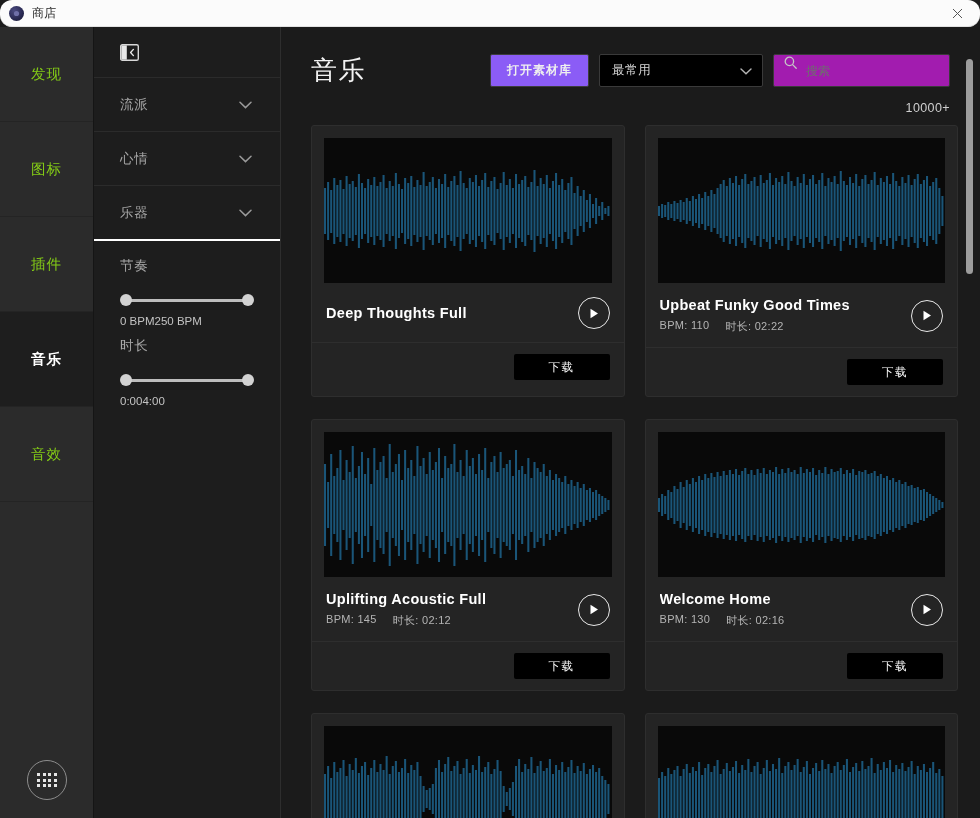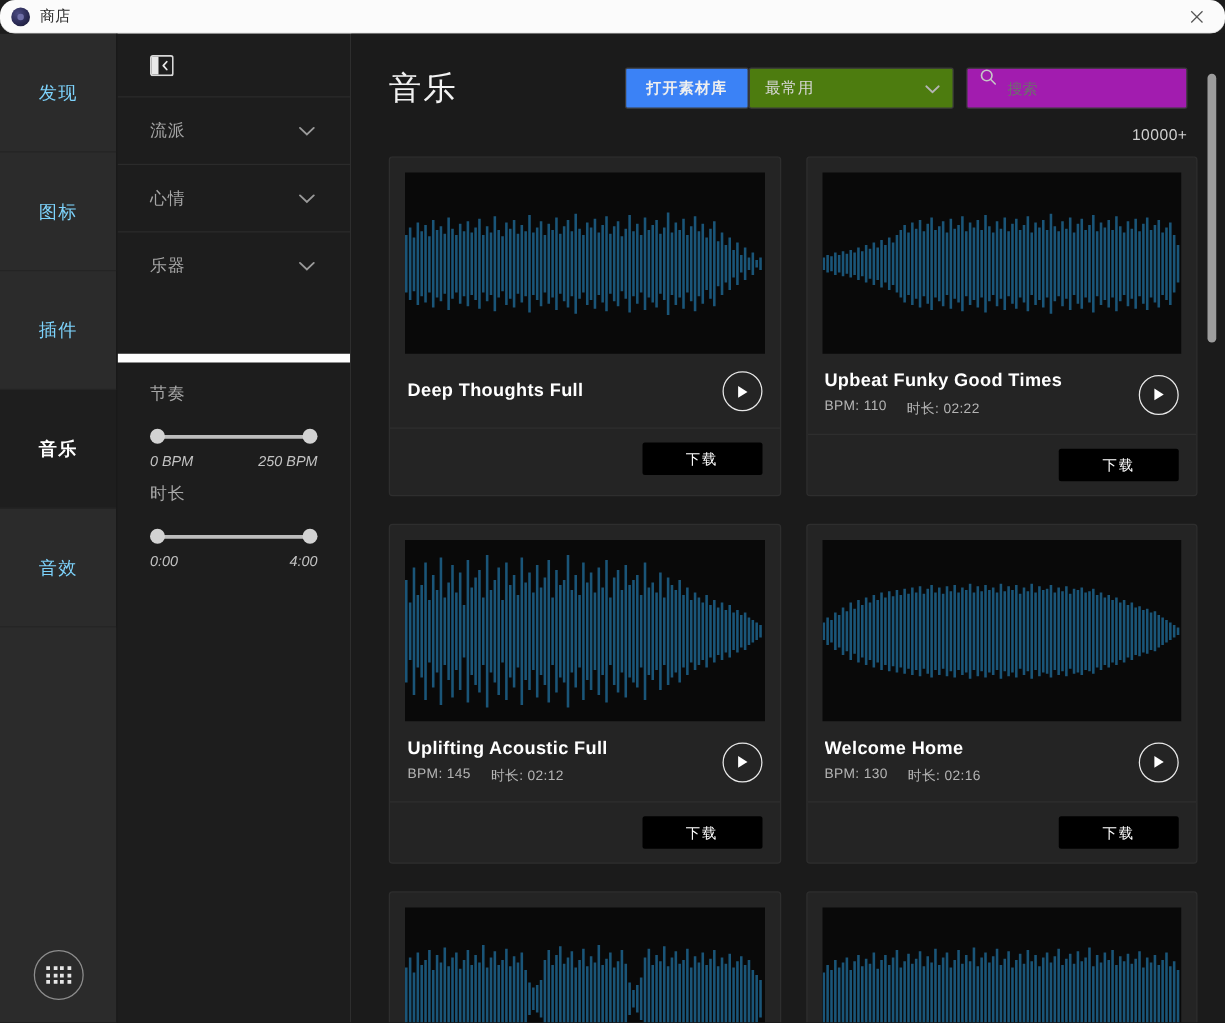--- a/index.html
+++ b/index.html
@@ -32,21 +32,21 @@
   .body{flex:1;display:flex;min-height:0;background:#1b1b1b;}
 
   
   .rail{
     width:93px;min-width:93px;background:#2b2b2b;
     display:flex;flex-direction:column;position:relative;
     border-right:1px solid #151515;
   }
   .rail-item{
     height:94px;display:flex;align-items:center;justify-content:center;
-    color:#7dd3fc;font-size:14.5px;letter-spacing:1px;
+    color:#84cc16;font-size:14.5px;letter-spacing:1px;
     border-bottom:1px solid #242424;
   }
   .rail-item.active{background:#1e1e1e;color:#ffffff;font-weight:bold;}
   .rail-filler{flex:1;border-bottom:none;background:#2b2b2b;}
   .rail-apps{
     position:absolute;left:27px;bottom:18px;
     width:38px;height:38px;border-radius:50%;
     border:1.5px solid #8d8d8d;display:flex;align-items:center;justify-content:center;
   }
   .apps-grid{display:grid;grid-template-columns:repeat(4,3px);grid-template-rows:repeat(3,3px);gap:2.4px;}
@@ -59,40 +59,40 @@
   }
   .collapse-row{height:50px;display:flex;align-items:center;padding-left:26px;}
   .collapse-btn{width:19px;height:17px;display:block;}
   .f-section{
     height:53px;display:flex;align-items:center;justify-content:space-between;
     padding:0 28px 0 26px;border-top:1px solid #2b2b2b;color:#a6a6a6;font-size:13.5px;
     letter-spacing:.8px;
   }
   .f-section .chev{color:#9a9a9a;display:flex;}
   .f-range{padding:16px 26px 0 26px;border-top:1px solid #2b2b2b;}
-  .f-range.first{border-top:7px solid #ffffff;margin-top:44px;}
+  .f-range.first{border-top:2px solid #ffffff;}
   .f-range-label{color:#a6a6a6;font-size:13.5px;letter-spacing:.8px;margin-bottom:19px;}
   .slider{position:relative;height:12px;margin:0 0 9px 0;}
   .slider .track{position:absolute;left:5px;right:5px;top:4.5px;height:3px;background:#bdbdbd;border-radius:2px;}
   .slider .knob{position:absolute;top:0;width:12px;height:12px;border-radius:50%;background:#d2d2d2;}
   .slider .knob.lo{left:0;}
   .slider .knob.hi{right:0;}
-  .slider-vals{display:flex;justify-content:space-between;color:#c3c3c3;font-size:11.5px;font-style:italic;}
+  .slider-vals{display:flex;justify-content:flex-start;color:#c3c3c3;font-size:11.5px;}
 
   
   .main{flex:1;min-width:0;background:#1b1b1b;display:flex;flex-direction:column;position:relative;}
   .main-head{display:flex;align-items:center;padding:26px 30px 0 30px;}
   .page-title{color:#f2f2f2;font-size:26px;letter-spacing:1.5px;flex:1;}
   .btn-library{
-    height:31px;padding:0 16px;background:#3b82f6;border:1px solid #3d3d3d;border-radius:2px;
+    height:31px;padding:0 16px;background:#8b5cf6;border:1px solid #3d3d3d;border-radius:2px;
     color:#efefef;font-size:12px;font-weight:bold;letter-spacing:1px;
     display:flex;align-items:center;justify-content:center;
   }
   .sel-sort{
-    height:31px;width:140px;background:#4d7c0f;border:1px solid #3a3a3a;border-radius:2px;
+    margin-left:10px;height:31px;width:140px;background:#000000;border:1px solid #3a3a3a;border-radius:2px;
     display:flex;align-items:center;padding:0 10px 0 12px;color:#d8d8d8;font-size:12.5px;
   }
   .sel-sort .lbl{flex:1;letter-spacing:.6px;}
   .search{
     margin-left:10px;height:31px;width:155px;background:#a21caf;border:1px solid #3a3a3a;border-radius:2px;
     display:flex;padding:0 10px;
   }
   .search svg{flex:none;}
   .search input{
     flex:1;min-width:0;background:transparent;border:none;outline:none;margin-left:7px;

